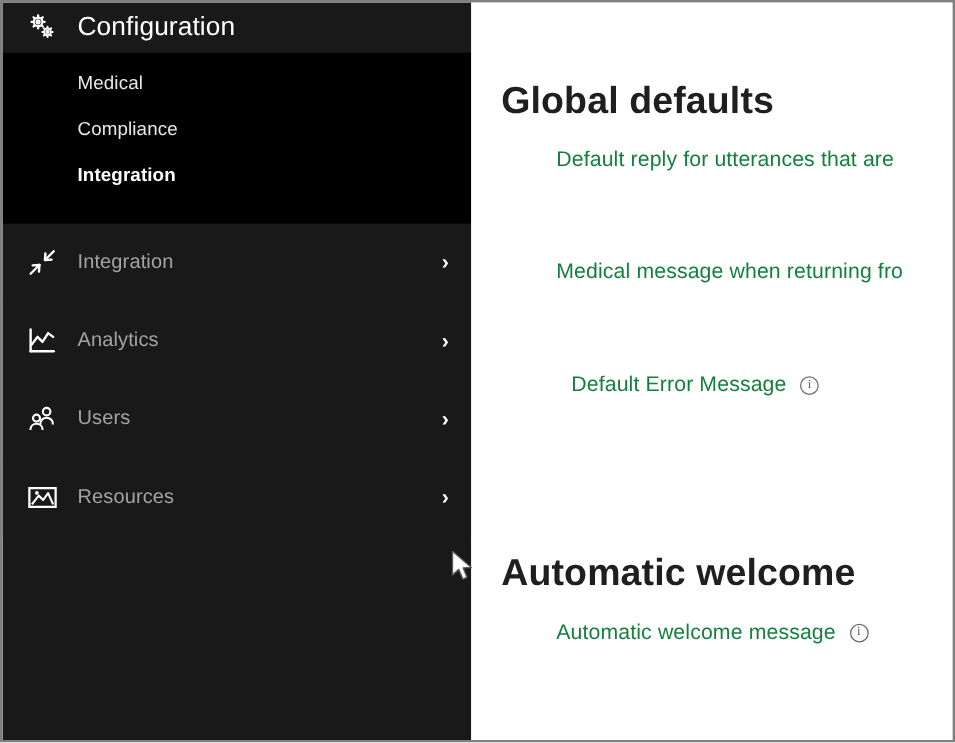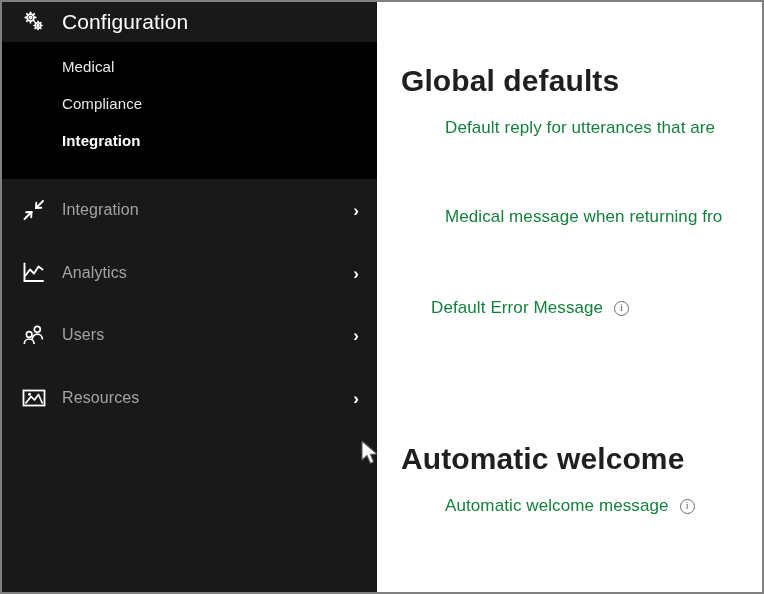--- a/index.html
+++ b/index.html
@@ -297,21 +297,21 @@
     <h2 class="section-title abs" style="left:24px; top:62px;">Global defaults</h2>
 
     <div class="field-label abs" style="left:38px; top:116px;">
       <span>Default reply for utterances that are</span>
     </div>
 
     <div class="field-label abs" style="left:38px; top:205px;">
       <span>Medical message when returning fro</span>
     </div>
 
-    <div class="field-label abs" style="left:24px; top:296px;">
+    <div class="field-label abs" style="left:50px; top:296px;">
       <span>Default Error Message</span>
       <span class="info-icon"></span>
     </div>
 
     <h2 class="section-title abs" style="left:24px; top:440px;">Automatic welcome</h2>
 
     <div class="field-label abs" style="left:38px; top:494px;">
       <span>Automatic welcome message</span>
       <span class="info-icon"></span>
     </div>

